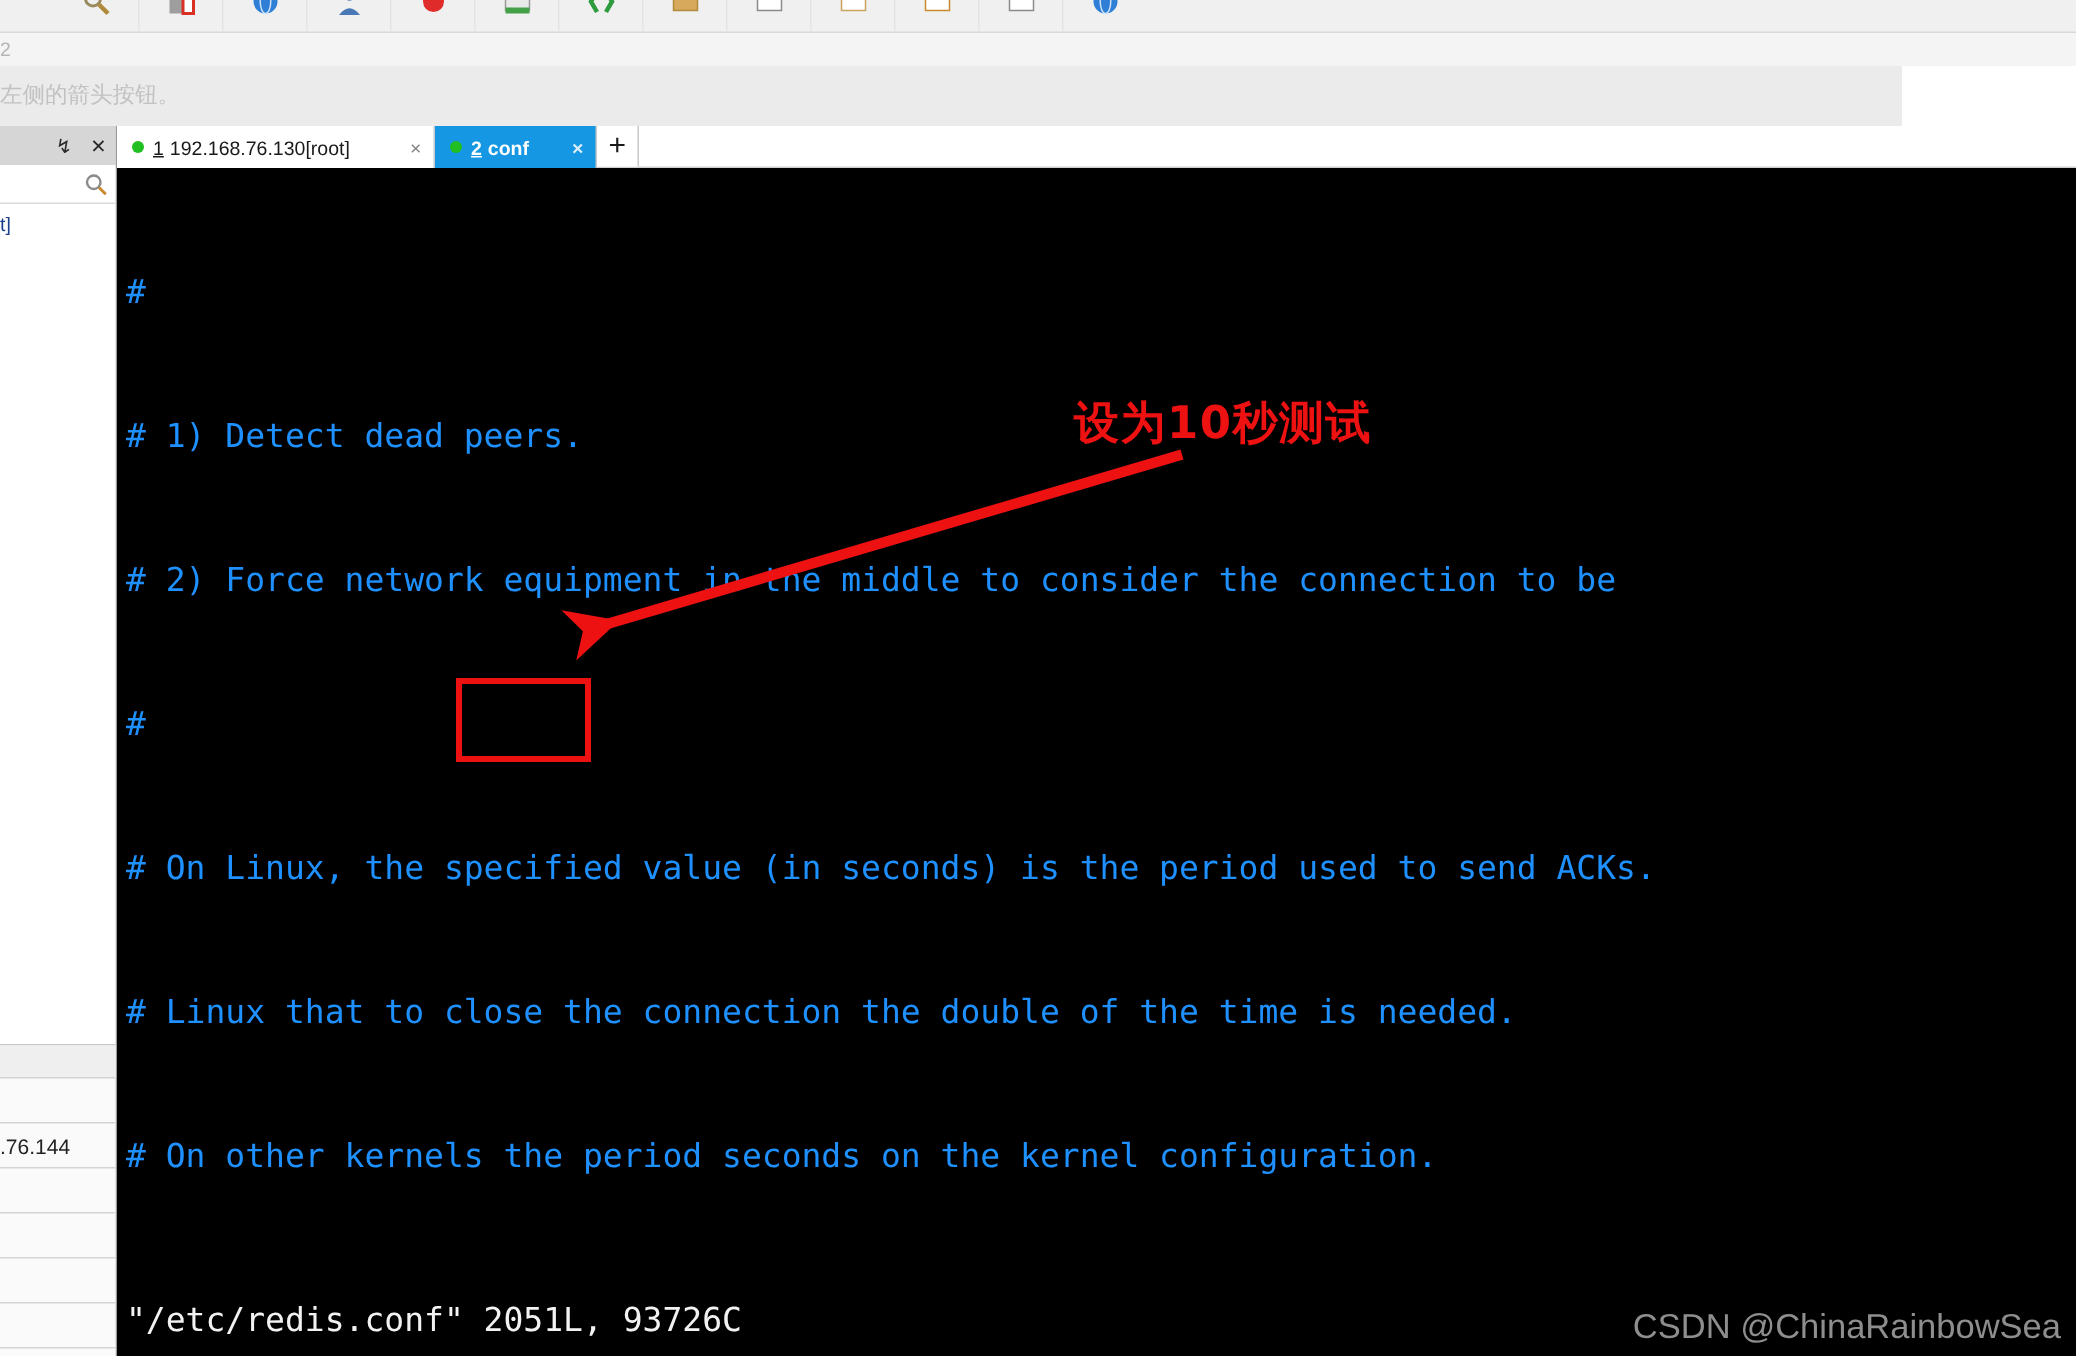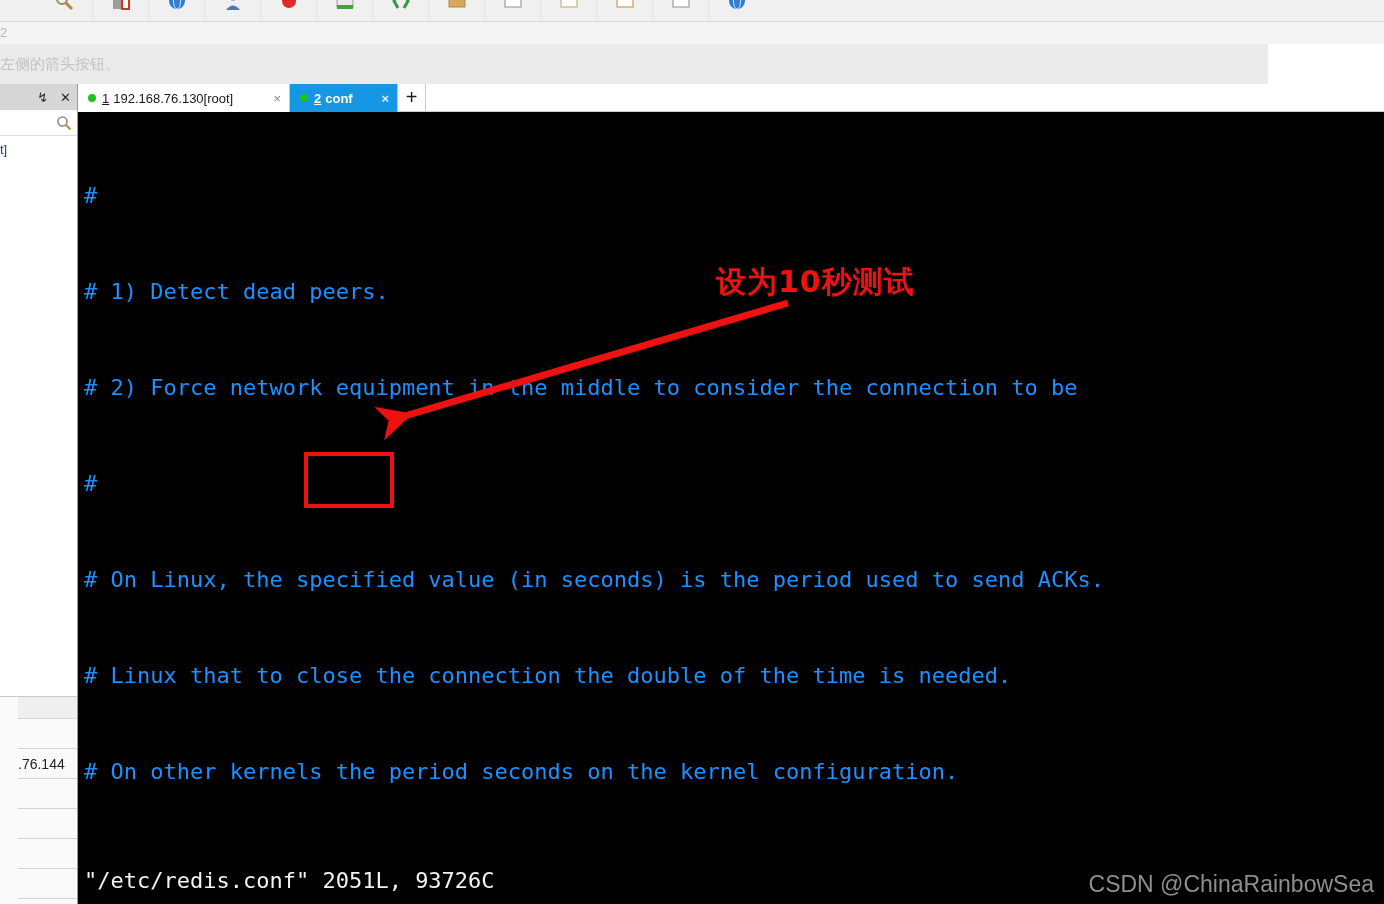--- a/index.html
+++ b/index.html
@@ -65,21 +65,21 @@
   .sp-tree {
     position: absolute; left: 0; top: 52px; width: 78px; bottom: 208px;
     background: #ffffff;
   }
   .sp-tree-item {
     font-size: 13px; color: #1b3f8b; padding: 6px 0 0 0;
     white-space: nowrap; overflow: hidden;
   }
   .sp-bottom {
     position: absolute; left: 0; bottom: 0; width: 78px; height: 208px;
-    background: #fafafa; border-top: 1px solid #c9c9c9; padding-left: 18px;
+    background: #fafafa; border-top: 1px solid #c9c9c9;
   }
   .sp-row {
     height: 30px; border-bottom: 1px solid #d4d4d4;
     font-size: 14px; color: #222; line-height: 30px; white-space: nowrap; overflow: hidden;
   }
   .sp-gap { height: 22px; background: #efefef; border-bottom: 1px solid #d4d4d4; }
 
   
   .tabbar {
     position: absolute; left: 78px; top: 84px; width: 1306px; height: 28px;

